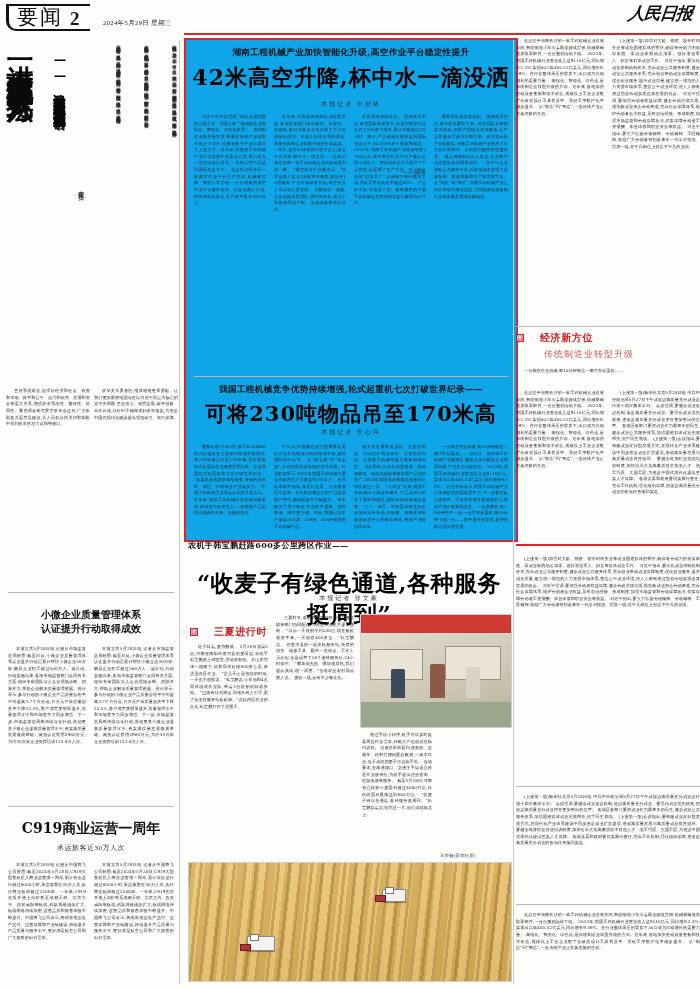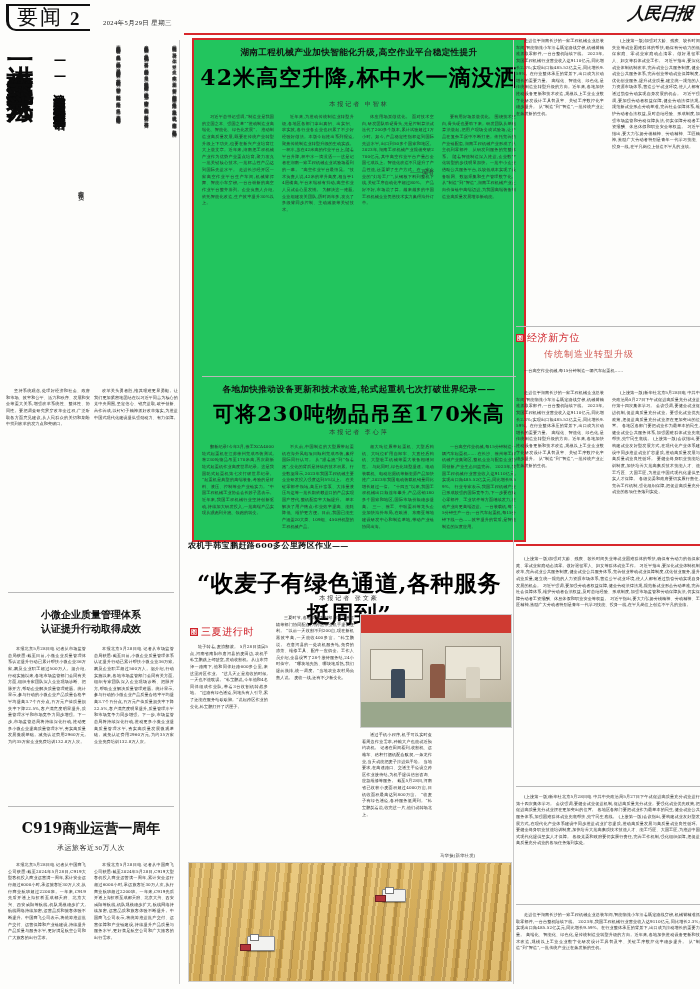--- a/index.html
+++ b/index.html
@@ -38,34 +38,34 @@
                 font-size:6px;letter-spacing:1px;color:#333;}
   .vcol{position:absolute;writing-mode:vertical-rl;text-orientation:upright;font-size:4.3px;
         line-height:1.75;letter-spacing:.2px;color:#2b2b2b;word-break:break-all;
         font-family:"DejaVu Serif",serif;}
 
   
   .mini-head{position:absolute;text-align:center;font-weight:bold;font-family:"DejaVu Serif",serif;}
   .mini-sub{position:absolute;text-align:center;font-size:7px;color:#333;letter-spacing:.5px;}
 
   
-  .redbox{position:absolute;left:192px;top:38px;width:330px;height:500px;
-          border:2.2px solid #d8272b;background:#22c55e;}
+  .redbox{position:absolute;left:184px;top:38px;width:330px;height:500px;
+          border:2.2px solid #d8272b;background:#0ea5e9;}
   .shoulder{text-align:center;font-size:8.6px;font-weight:bold;letter-spacing:.4px;color:#111;
             font-family:"DejaVu Serif",serif;}
   .bighead{text-align:center;font-weight:bold;font-family:"DejaVu Serif",serif;color:#000;}
   .byline{text-align:center;font-size:6px;letter-spacing:2px;color:#333;}
   .dash{text-align:right;font-size:6px;color:#333;padding-right:16px;}
 
   
   .badge{display:inline-flex;align-items:center;gap:3px;}
   .badge-sq{display:inline-block;width:8px;height:8px;background:#cf2128;color:#fff;
             font-size:6px;line-height:8px;text-align:center;font-weight:bold;}
-  .badge-tx{font-size:10px;font-weight:normal;color:#cf2128;letter-spacing:.6px;
-            font-family:"DejaVu Serif",serif;}
+  .badge-tx{font-size:10px;font-weight:bold;color:#cf2128;letter-spacing:.6px;
+            font-family:"DejaVu Serif",serif;margin-left:13px;}
   .badge-sub{font-size:9px;color:#d0574f;letter-spacing:1px;font-family:"DejaVu Serif",serif;}
 
   
   .photo{position:absolute;overflow:hidden;border:1px solid #cfcfcf;}
   .field{width:100%;height:100%;
      background:
        repeating-linear-gradient(96deg, rgba(120,85,30,.30) 0 3px, rgba(255,255,255,0) 3px 11px),
        repeating-linear-gradient(96deg, rgba(205,160,70,.45) 0 7px, rgba(238,205,130,.55) 7px 16px),
        linear-gradient(170deg,#e8c983 0%,#dcb96d 45%,#caa458 100%);}
   .harv{position:absolute;background:#f2f2f0;border:1px solid #8a8a8a;border-radius:1px;
@@ -149,21 +149,21 @@
 面对技术空白,研发团队啃硬骨头,光是控制算法就迭代了200多个版本,累计试验超过1万小时。如今,产品稳定性指标达到国际先进水平,出口到50多个国家和地区。
 2023年,湖南工程机械产业规模突破2700亿元,其中高空作业平台产量占全国七成以上。智能化改造不只提升了产品性能,还重塑了生产方式。在一家企业的“灯塔工厂”,从钢板下料到整机下线,关键工序自动化率超过80%。
 产品好不好,市场说了算。越来越多的中国工程机械企业凭借技术实力赢得海外订单。</div>
     <div class="col ft ind" style="left:248px;top:74px;width:74px;height:254px;">要有用好场景做优化。
 围绕技术空白,骨头硬也要啃下来。研发团队从基础算法做起,把用户现场变成试验场,让产品在复杂工况中不断打磨。依托完善的产业链配套,湖南工程机械产业形成了从主机到零部件、从研发到服务的完整体系。
 随着智能制造深入推进,企业数字化转型的步伐明显加快。一批中小企业借助公共服务平台,以较低成本实现了设备联网、数据采集和生产管理数字化。
 从“制造”到“智造”,湖南工程机械产业正向价值链中高端迈进,为我国高端装备制造业高质量发展增添新动能。</div>
     <div class="col dash" style="left:168px;top:128px;width:72px;">——编者</div>
 
     <div class="hrule" style="left:8px;top:336px;width:314px;"></div>
-    <div class="col shoulder" style="left:8px;top:344px;width:314px;">各地加快推动设备更新和技术改造,轮式起重机七次打破世界纪录——</div>
+    <div class="col shoulder" style="left:8px;top:344px;width:314px;">我国工程机械竞争优势持续增强,轮式起重机七次打破世界纪录——</div>
     <div class="col bighead" style="left:8px;top:360px;width:314px;font-size:21px;letter-spacing:1px;">可将230吨物品吊至170米高</div>
     <div class="col byline" style="left:8px;top:388px;width:314px;">本报记者  李心萍</div>
 
     <div class="col ft ind" style="left:8px;top:404px;width:72px;height:88px;">翻新纪录!今年3月,徐工XCA4000轮式起重机在江苏徐州完成吊装测试,将230吨物品吊至170米高,再次刷新轮式起重机作业高度世界纪录。这是我国轮式起重机第七次打破世界纪录。
 “起重机是典型的高端装备,考验的是材料、液压、控制等全产业链实力。”中国工程机械工业协会会长苏子孟表示。
 近年来,我国工程机械行业坚持创新驱动,持续加大研发投入,一批高端产品实现从跟跑到并跑、领跑的转变。</div>
     <div class="col ft ind" style="left:88px;top:404px;width:72px;height:88px;">不久前,中国制造的大型履带起重机在海外风电项目顺利完成吊装,赢得国际同行认可。
 从“跟着跑”到“领着跑”,变化的背后是持续的技术积累。行业数据显示,2023年我国工程机械主要企业研发投入强度达到5%以上。
 在关键零部件领域,高压柱塞泵、大排量液压马达等一批长期依赖进口的产品实现国产替代,整机配套率大幅提升。
 基本解决了用户痛点:作业效率提高、能耗降低、维护更方便。目前,我国已能生产涵盖20大类、109组、450种机型的工程机械产品。</div>

